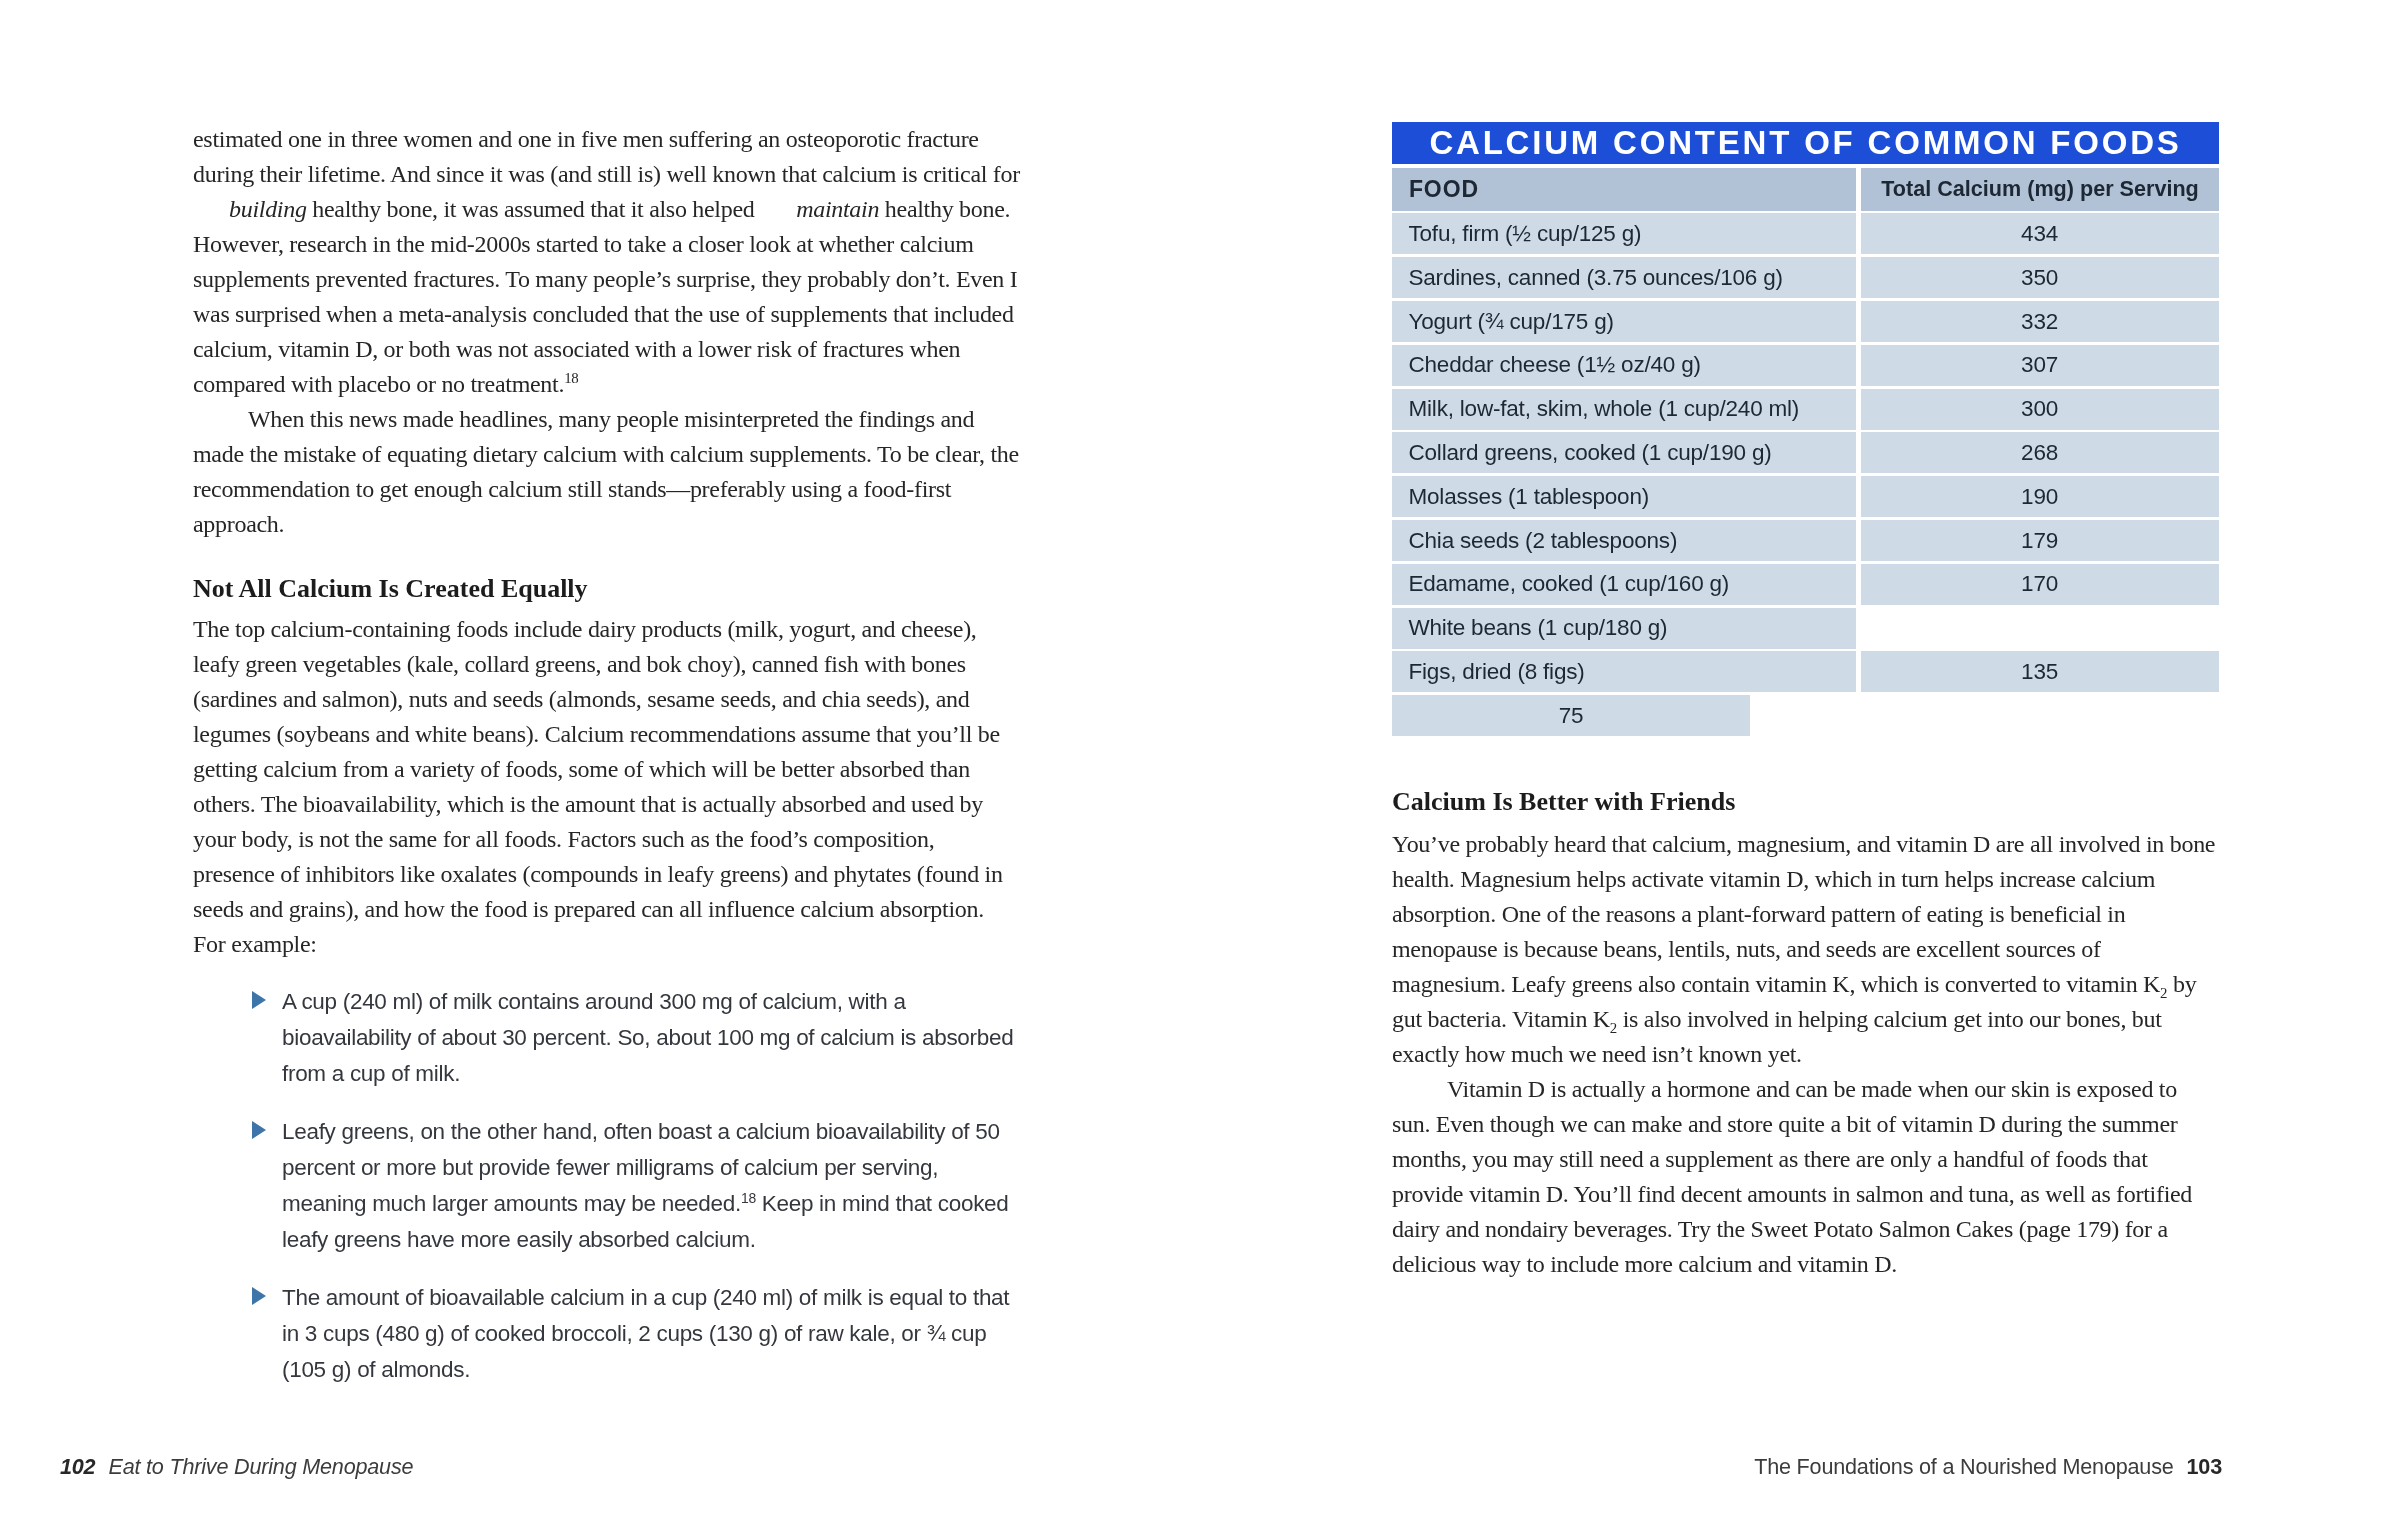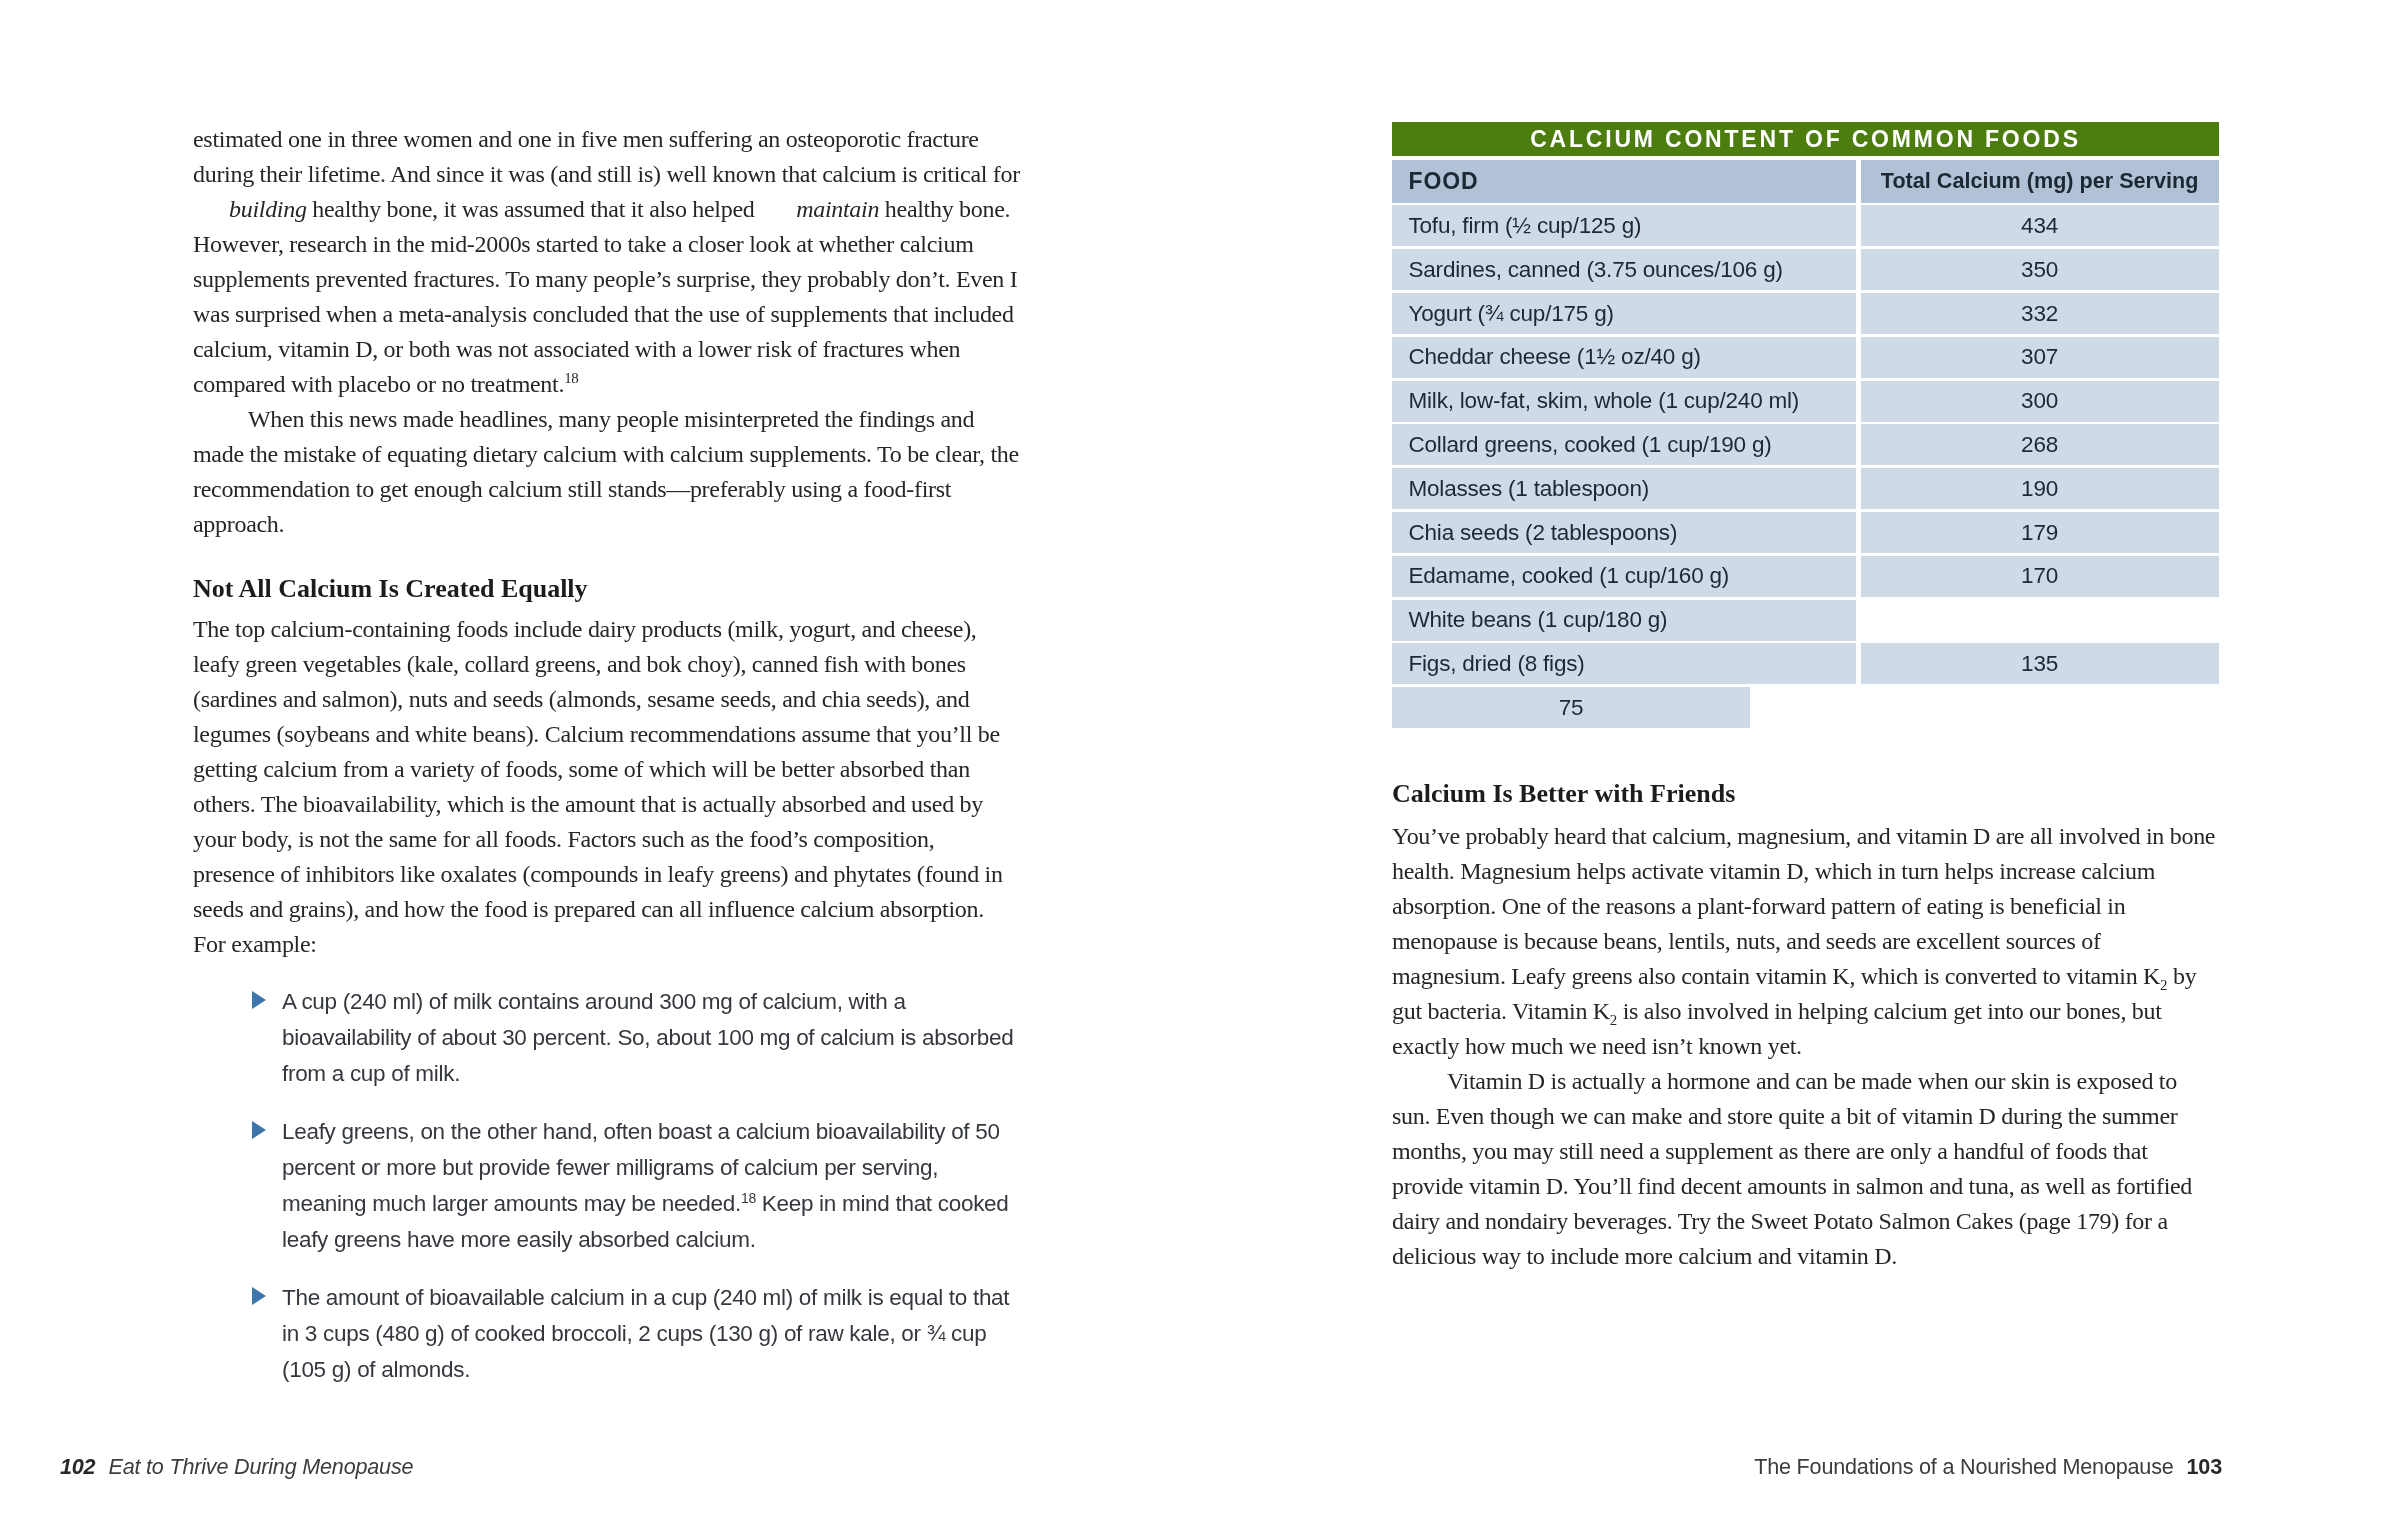--- a/index.html
+++ b/index.html
@@ -37,29 +37,29 @@
   .bullet-marker {
     position:absolute; left:59px; top:7.4px; width:0; height:0;
     border-left:14.7px solid #3d75a9;
     border-top:9.2px solid transparent;
     border-bottom:9.2px solid transparent;
   }
 
   
   .caltable { width:827px; font-family:"Liberation Sans", sans-serif; color:#1d2834; }
   .table-title {
-    height:34px; background:#4d7c0f; color:#ffffff;
-    font-weight:bold; font-size:23px; letter-spacing:2.8px;
+    height:42px; background:#1d4ed8; color:#ffffff;
+    font-weight:bold; font-size:33px; letter-spacing:2.8px;
     display:flex; align-items:center; justify-content:center;
     margin-bottom:3.7px;
   }
   .trow { display:flex; margin-bottom:2.8px; }
   .c-food { width:464px; margin-right:4.6px; display:flex; align-items:center; padding-left:16.5px; }
   .c-val  { width:358px; display:flex; align-items:center; justify-content:center; }
-  .thead-row { height:43px; }
+  .thead-row { height:43px;justify-content:flex-end; }
   .thead-row .c-food, .thead-row .c-val { background:#b1c2d7; font-weight:bold; }
   .thead-row .c-food { font-size:23px; letter-spacing:0.9px; }
   .thead-row .c-val  { font-size:21.6px; }
   .data-row { height:41px; }
   .data-row .c-food, .data-row .c-val { background:#cfdae7; font-size:22.5px; letter-spacing:-0.2px; }
 
   .col-right .subhead { margin-top:48px; margin-bottom:7.4px; }
 
   .footer {
     position:absolute; top:1454px;

